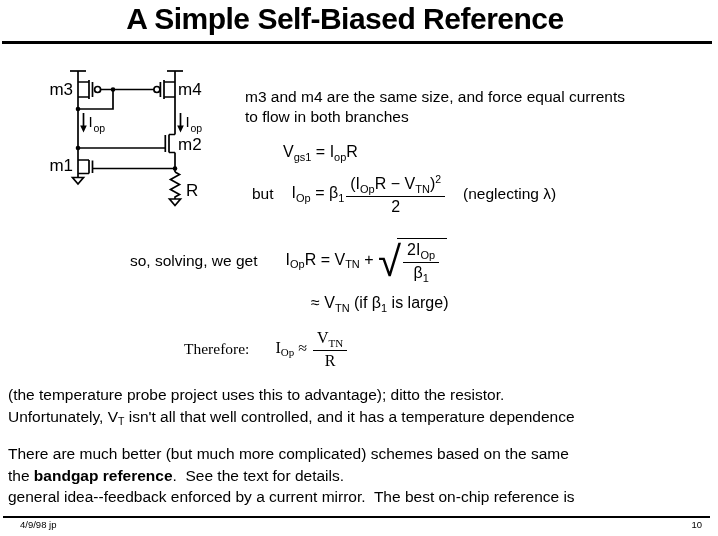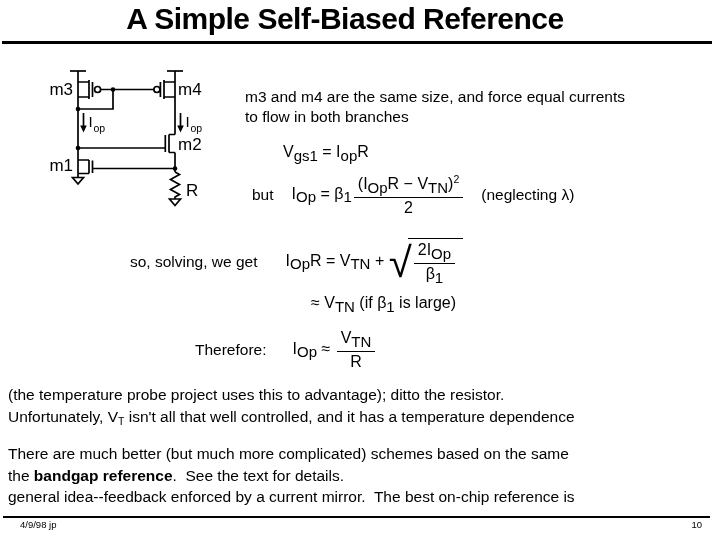--- a/index.html
+++ b/index.html
@@ -26,21 +26,21 @@
   .para{font-size:15.5px;line-height:21.5px;left:8px;}
   .para sub{font-size:10.5px;vertical-align:-3px;}
   .p1{top:384px;}
   .p2{top:443px;}
   .b{font-weight:bold;}
   
   .eqrow{position:absolute;display:flex;align-items:center;white-space:pre;font-size:16px;}
   .eqlabel{white-space:pre;font-size:15.5px;}
   .math{display:inline-block;font-size:16px;white-space:nowrap;}
   .math .mtok{white-space:pre;}
-  .msub{font-size:15px;vertical-align:-3.5px;white-space:pre;}
+  .msub{font-size:11px;vertical-align:-3.5px;white-space:pre;}
   .msup{font-size:10.5px;vertical-align:6px;white-space:pre;}
   .mfrac{display:inline-flex;flex-direction:column;align-items:center;vertical-align:middle;margin:0 2px;}
   .mfrac .mnum{display:inline-block;padding:0 4px 1px 4px;border-bottom:1.7px solid #000;text-align:center;}
   .mfrac .mden{display:inline-block;padding-top:1px;text-align:center;}
   .msqrt{display:inline-flex;align-items:center;vertical-align:middle;}
   .msqrt-sign{font-size:42px;line-height:0;transform:translateY(1px);margin-right:-4px;}
   .msqrt-body{border-top:1.8px solid #000;padding:2px 6px 0 4px;display:inline-block;}
   .gap18{margin-left:18px;}
   .gap16{margin-left:16px;}
   .gap26{margin-left:26px;}
@@ -135,21 +135,21 @@
 <div class="eqrow" style="left:130px;top:238px;"><span class="eqlabel">so, solving, we get</span><span class="math gap28"><span class="mtok">I</span><span class="msub">Op</span><span class="mtok">R = V</span><span class="msub">TN</span><span class="mtok"> + </span><span class="msqrt">
         <span class="msqrt-sign">√</span>
         <span class="msqrt-body"><span class="mfrac">
             <span class="mnum"><span class="mtok">2I</span><span class="msub">Op</span></span>
             <span class="mden"><span class="mtok">β</span><span class="msub">1</span></span>
           </span></span>
       </span></span></div>
 
 <div class="eqrow" style="left:311px;top:294px;align-items:center;"><span class="math"><span class="mtok">≈ V</span><span class="msub">TN</span><span class="mtok"> (if β</span><span class="msub">1</span><span class="mtok"> is large)</span></span></div>
 
-<div class="eqrow" style="left:195px;top:329px;"><span class="eqlabel">Therefore:</span><span class="math gap26"><span class="mtok">I</span><span class="msub">Op</span><span class="mtok"> ≈ </span><span class="mfrac">
+<div class="eqrow" style="left:184px;top:329px;font-family:Liberation Serif, serif;"><span class="eqlabel">Therefore:</span><span class="math gap26"><span class="mtok">I</span><span class="msub">Op</span><span class="mtok"> ≈ </span><span class="mfrac">
         <span class="mnum"><span class="mtok">V</span><span class="msub">TN</span></span>
         <span class="mden"><span class="mtok">R</span></span>
       </span></span></div>
 
 <div class="abs para p1">
     <span class="pline">(the temperature probe project uses this to advantage); ditto the resistor.</span>
     <span class="pline"><span>Unfortunately, V</span><sub>T</sub><span> isn't all that well controlled, and it has a temperature dependence</span></span>
   </div>
 
 <div class="abs para p2">

